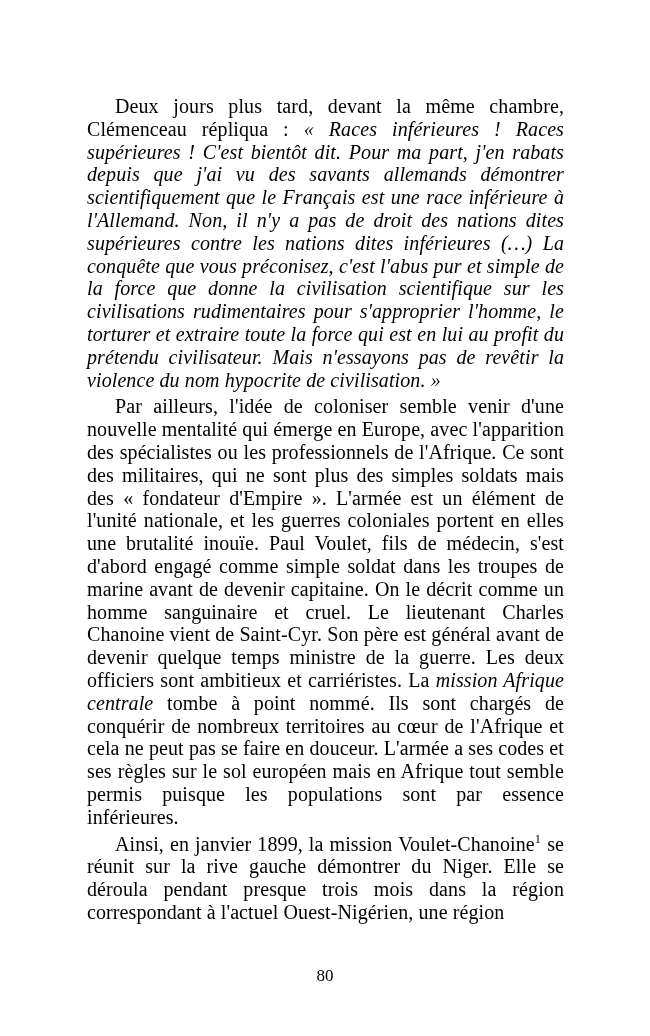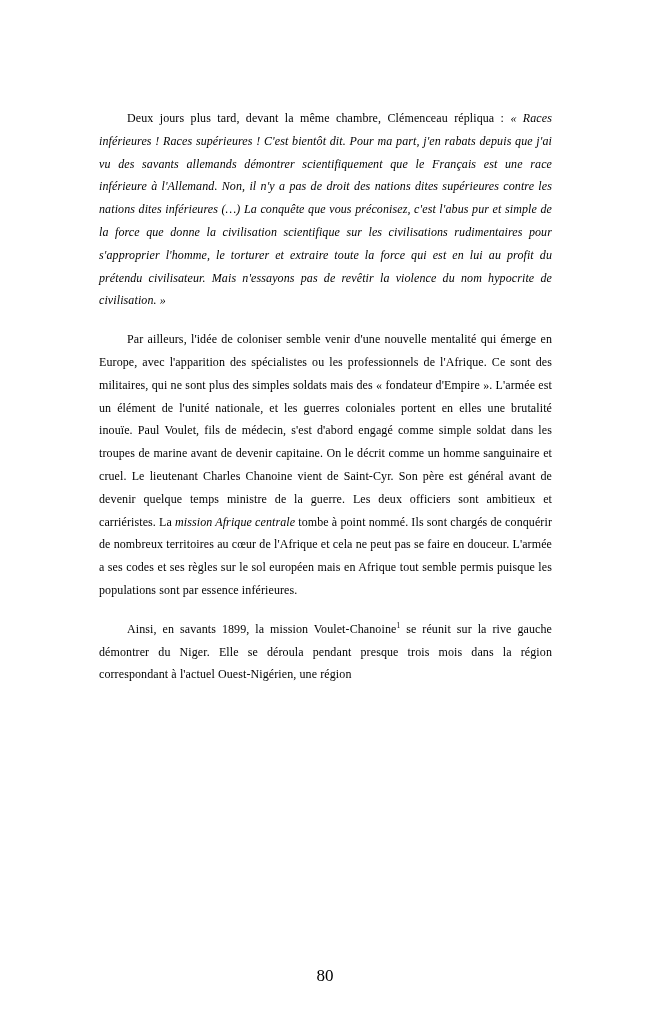--- a/index.html
+++ b/index.html
@@ -16,24 +16,24 @@
   .page {
     position: relative;
     box-sizing: border-box;
     width: 650px;
     height: 1036px;
     padding: 91px 82px 0 83px;
     background: #ffffff;
     overflow: hidden;
   }
   .text-block p.para {
-    margin: 16px;
+    margin: 4px;
     text-align: justify;
     text-indent: 28px;
-    font-size: 12px;
+    font-size: 20px;
     line-height: 22.8px;
     letter-spacing: 0.1px;
   }
   .text-block .italic {
     font-style: italic;
   }
   .text-block sup {
     font-size: 0.62em;
     line-height: 0;
     vertical-align: super;
@@ -48,16 +48,16 @@
     line-height: 1;
   }
 </style>
 </head>
 <body>
 
 <div class="page">
   <div class="text-block">
       <p class="para"><span>Deux jours plus tard, devant la même chambre, Clémenceau répliqua : </span><span class="italic">« Races inférieures ! Races supérieures ! C'est bientôt dit. Pour ma part, j'en rabats depuis que j'ai vu des savants allemands démontrer scientifiquement que le Français est une race inférieure à l'Allemand. Non, il n'y a pas de droit des nations dites supérieures contre les nations dites inférieures (…) La conquête que vous préconisez, c'est l'abus pur et simple de la force que donne la civilisation scientifique sur les civilisations rudimentaires pour s'approprier l'homme, le torturer et extraire toute la force qui est en lui au profit du prétendu civilisateur. Mais n'essayons pas de revêtir la violence du nom hypocrite de civilisation. »</span></p>
       <p class="para"><span>Par ailleurs, l'idée de coloniser semble venir d'une nouvelle mentalité qui émerge en Europe, avec l'apparition des spécialistes ou les professionnels de l'Afrique. Ce sont des militaires, qui ne sont plus des simples soldats mais des « fondateur d'Empire ». L'armée est un élément de l'unité nationale, et les guerres coloniales portent en elles une brutalité inouïe. Paul Voulet, fils de médecin, s'est d'abord engagé comme simple soldat dans les troupes de marine avant de devenir capitaine. On le décrit comme un homme sanguinaire et cruel. Le lieutenant Charles Chanoine vient de Saint-Cyr. Son père est général avant de devenir quelque temps ministre de la guerre. Les deux officiers sont ambitieux et carriéristes. La </span><span class="italic">mission Afrique centrale</span><span> tombe à point nommé. Ils sont chargés de conquérir de nombreux territoires au cœur de l'Afrique et cela ne peut pas se faire en douceur. L'armée a ses codes et ses règles sur le sol européen mais en Afrique tout semble permis puisque les populations sont par essence inférieures.</span></p>
-      <p class="para"><span>Ainsi, en savants 1899, la mission Voulet-Chanoine</span><sup>1</sup><span> se réunit sur la rive gauche démontrer du Niger. Elle se déroula pendant presque trois mois dans la région correspondant à l'actuel Ouest-Nigérien, une région</span></p>
+      <p class="para"><span>Ainsi, en janvier 1899, la mission Voulet-Chanoine</span><sup>1</sup><span> se réunit sur la rive gauche démontrer du Niger. Elle se déroula pendant presque trois mois dans la région correspondant à l'actuel Ouest-Nigérien, une région</span></p>
     </div>
   <div class="page-number">80</div>
 </div>
 
 </body></html>

